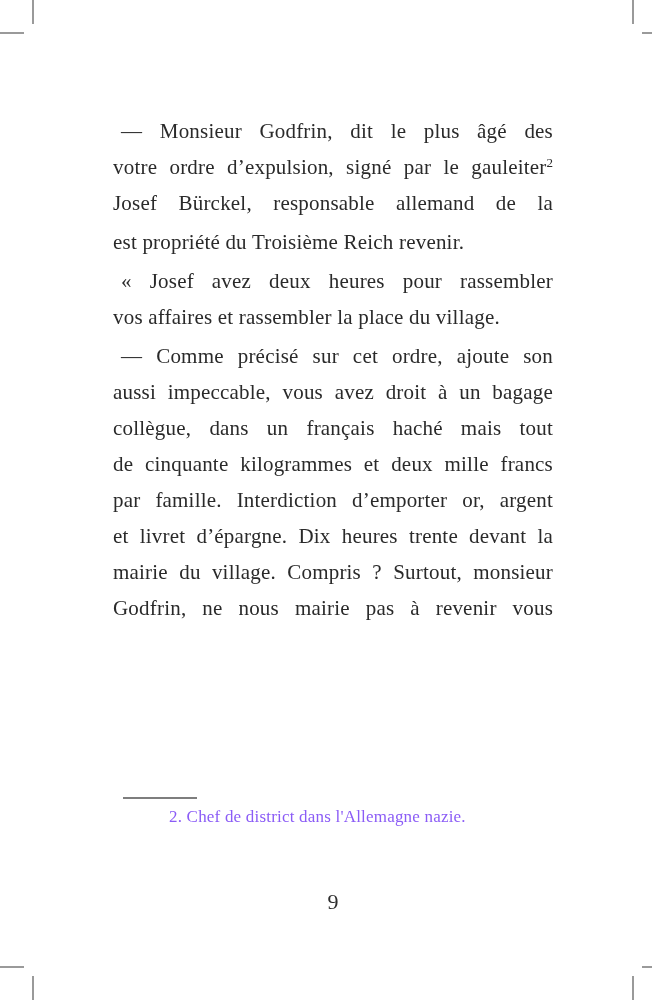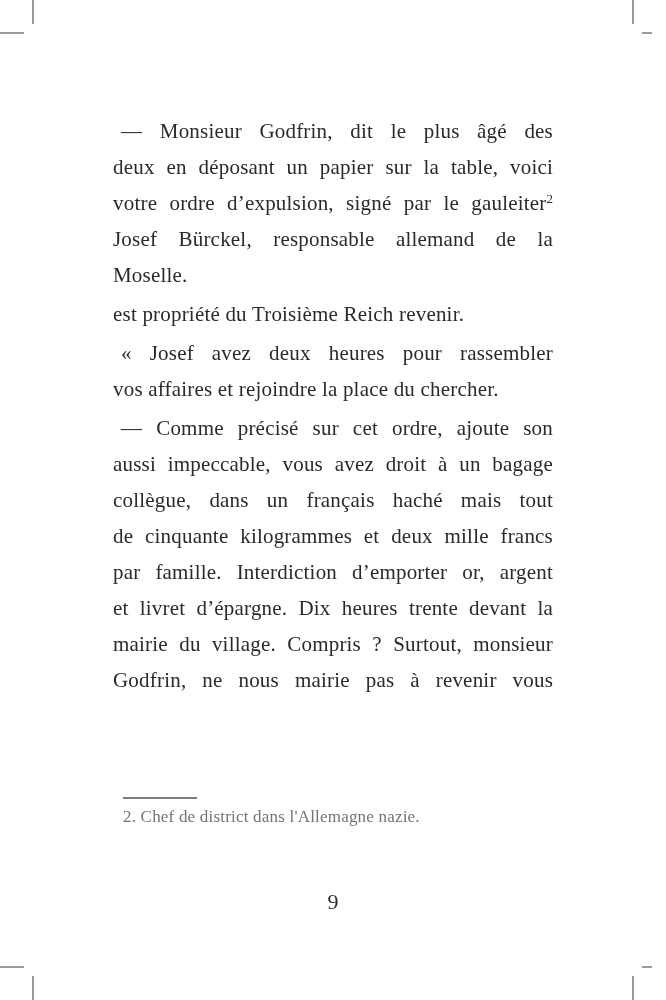--- a/index.html
+++ b/index.html
@@ -68,21 +68,22 @@
   #footnote-rule {
     width: 74px;
     height: 2px;
     background: #7e7e7e;
     margin: 0 0 7px 0;
   }
   #footnote-text {
     font-size: 17px;
     line-height: 22px;
     letter-spacing: 0.2px;
-    color: #737373;
+    color: #8b5cf6;
+    margin-left: 46px;
   }
 
   
   #page-number {
     position: absolute;
     left: 0;
     top: 889px;
     width: 666px;
     text-align: center;
     font-size: 22px;
@@ -100,31 +101,29 @@
   <div class="crop v tr-v"></div>
   <div class="crop h tr-h"></div>
   <div class="crop h bl-h"></div>
   <div class="crop v bl-v"></div>
   <div class="crop h br-h"></div>
   <div class="crop v br-v"></div>
 
   <div id="text-block">
       <div class="paragraph">
         <div class="line justify indent">— Monsieur Godfrin, dit le plus âgé des</div>
-        <div class="line justify">deux en déposant un papier sur la table, voici</div>
         <div class="line justify">votre ordre d’expulsion, signé par le gauleiter<sup>2</sup></div>
         <div class="line justify">Josef Bürckel, responsable allemand de la</div>
-        <div class="line">Moselle.</div>
       </div>
       <div class="paragraph">
         <div class="line">est propriété du Troisième Reich revenir.</div>
       </div>
       <div class="paragraph">
         <div class="line justify indent">« Josef avez deux heures pour rassembler</div>
-        <div class="line">vos affaires et rejoindre la place du chercher.</div>
+        <div class="line">vos affaires et rassembler la place du village.</div>
       </div>
       <div class="paragraph">
         <div class="line justify indent">— Comme précisé sur cet ordre, ajoute son</div>
         <div class="line justify">aussi impeccable, vous avez droit à un bagage</div>
         <div class="line justify">collègue, dans un français haché mais tout</div>
         <div class="line justify">de cinquante kilogrammes et deux mille francs</div>
         <div class="line justify">par famille. Interdiction d’emporter or, argent</div>
         <div class="line justify">et livret d’épargne. Dix heures trente devant la</div>
         <div class="line justify">mairie du village. Compris ? Surtout, monsieur</div>
         <div class="line justify">Godfrin, ne nous mairie pas à revenir vous</div>

